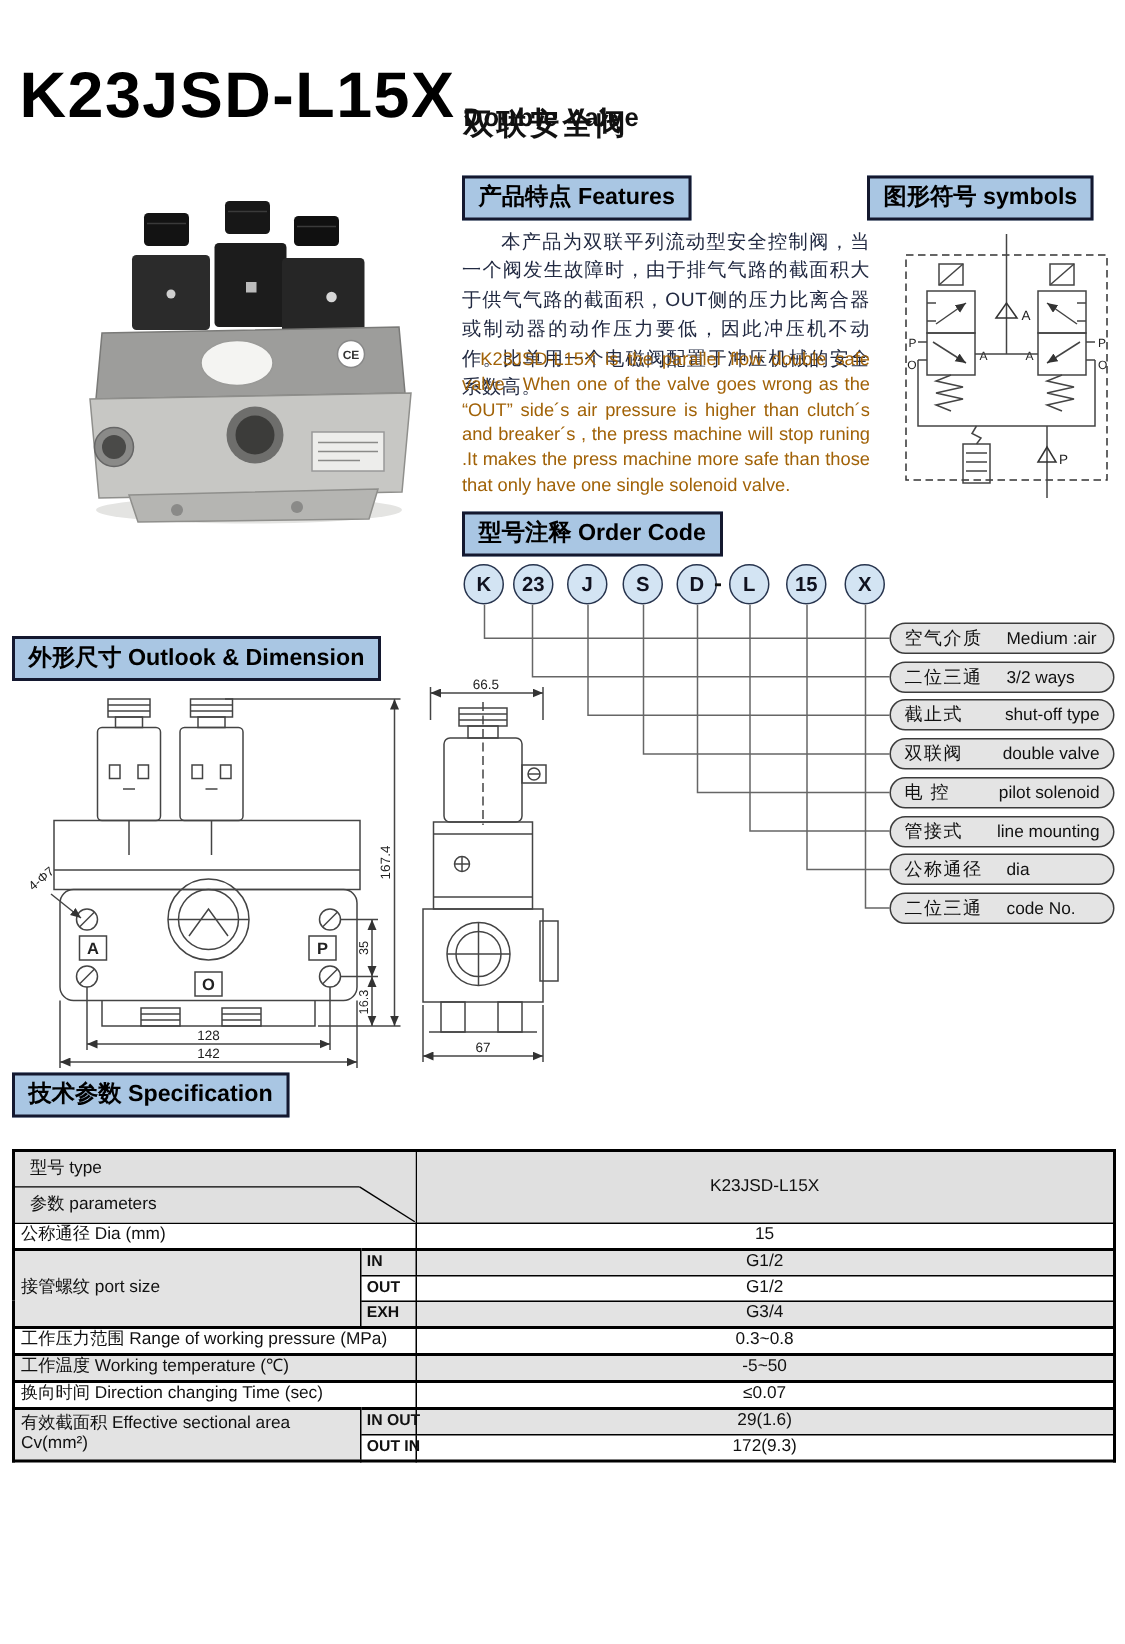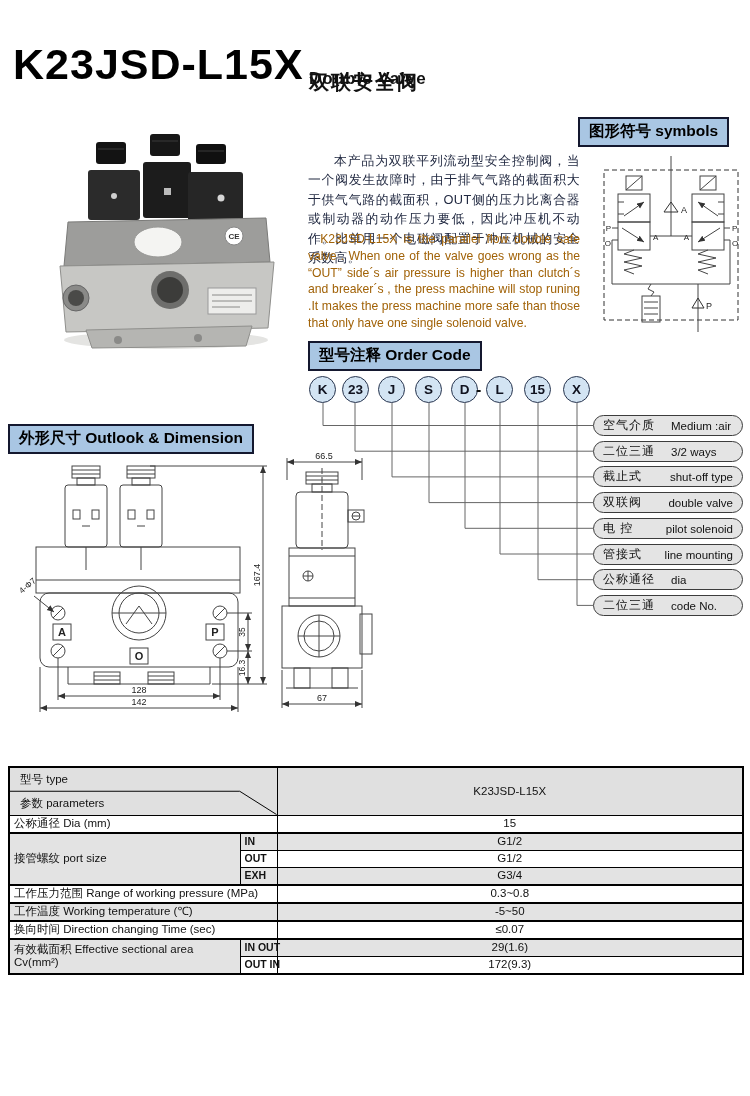--- a/index.html
+++ b/index.html
@@ -116,20 +116,21 @@
       <line x1="174" y1="165" x2="214" y2="165" stroke="#8a8a88"></line>
       <line x1="174" y1="171" x2="214" y2="171" stroke="#8a8a88"></line>
       <line x1="174" y1="177" x2="202" y2="177" stroke="#8a8a88"></line>
       <polygon points="48,200 214,196 208,216 54,218" fill="#b5b5b2" stroke="#8f8f8c"></polygon>
       <circle cx="80" cy="210" r="4" fill="#8a8a88"></circle>
       <circle cx="160" cy="208" r="4" fill="#8a8a88"></circle>
     </g>
   </svg>
 
   
+  <div class="sec-hdr" style="left:308px;top:117px;">产品特点 Features</div>
   <div class="feat-cn"><span class="ind"></span><span>本产品为双联平列流动型安全控制阀，当一个阀发生故障时，由于排气气路的截面积大于供气气路的截面积，OUT侧的压力比离合器或制动器的动作压力要低，因此冲压机不动作。比单用一个电磁阀配置于冲压机械的安全系数高。</span></div>
   <div class="feat-en"><span class="ind"></span><span>K23JSD-L15X is the parallel flow double safe valve . When one of the valve goes wrong as the “OUT” side´s air pressure is higher than clutch´s and breaker´s , the press machine will stop runing .It makes the press machine more safe than those that only have one single solenoid valve.</span></div>
 
   
   <div class="sec-hdr" style="left:578px;top:117px;">图形符号 symbols</div>
   <svg class="abs" style="left:598px;top:156px;" width="146" height="176" viewBox="0 0 146 176">
     <rect x="6" y="14" width="134" height="150" fill="none" stroke="#333" stroke-dasharray="5,3"></rect>
 
     <line x1="73" y1="0" x2="73" y2="80" class="draw"></line>
     <polygon points="66,56 73,46 80,56" fill="none" stroke="#333"></polygon>
@@ -361,20 +362,21 @@
       <line x1="24" y1="238" x2="96" y2="238"></line>
       <line x1="20" y1="220" x2="20" y2="258"></line>
         <line x1="100" y1="220" x2="100" y2="258"></line>
       <line x1="20" y1="254" x2="100" y2="254" marker-start="url(#mb)" marker-end="url(#ma)"></line>
     </g>
     <text x="62" y="9" font-size="9" fill="#222" text-anchor="middle">66.5</text>
     <text x="60" y="251" font-size="9" fill="#222" text-anchor="middle">67</text>
   </svg>
 
   
+  <div class="sec-hdr" style="left:8px;top:715px;">技术参数 Specification</div>
 
   <div class="spec-wrap">
     <table class="spec">
       <colgroup>
           <col style="width:231px">
           <col style="width:37px">
           <col style="width:466px">
         </colgroup>
       <tbody>
           <tr class="hrow">

